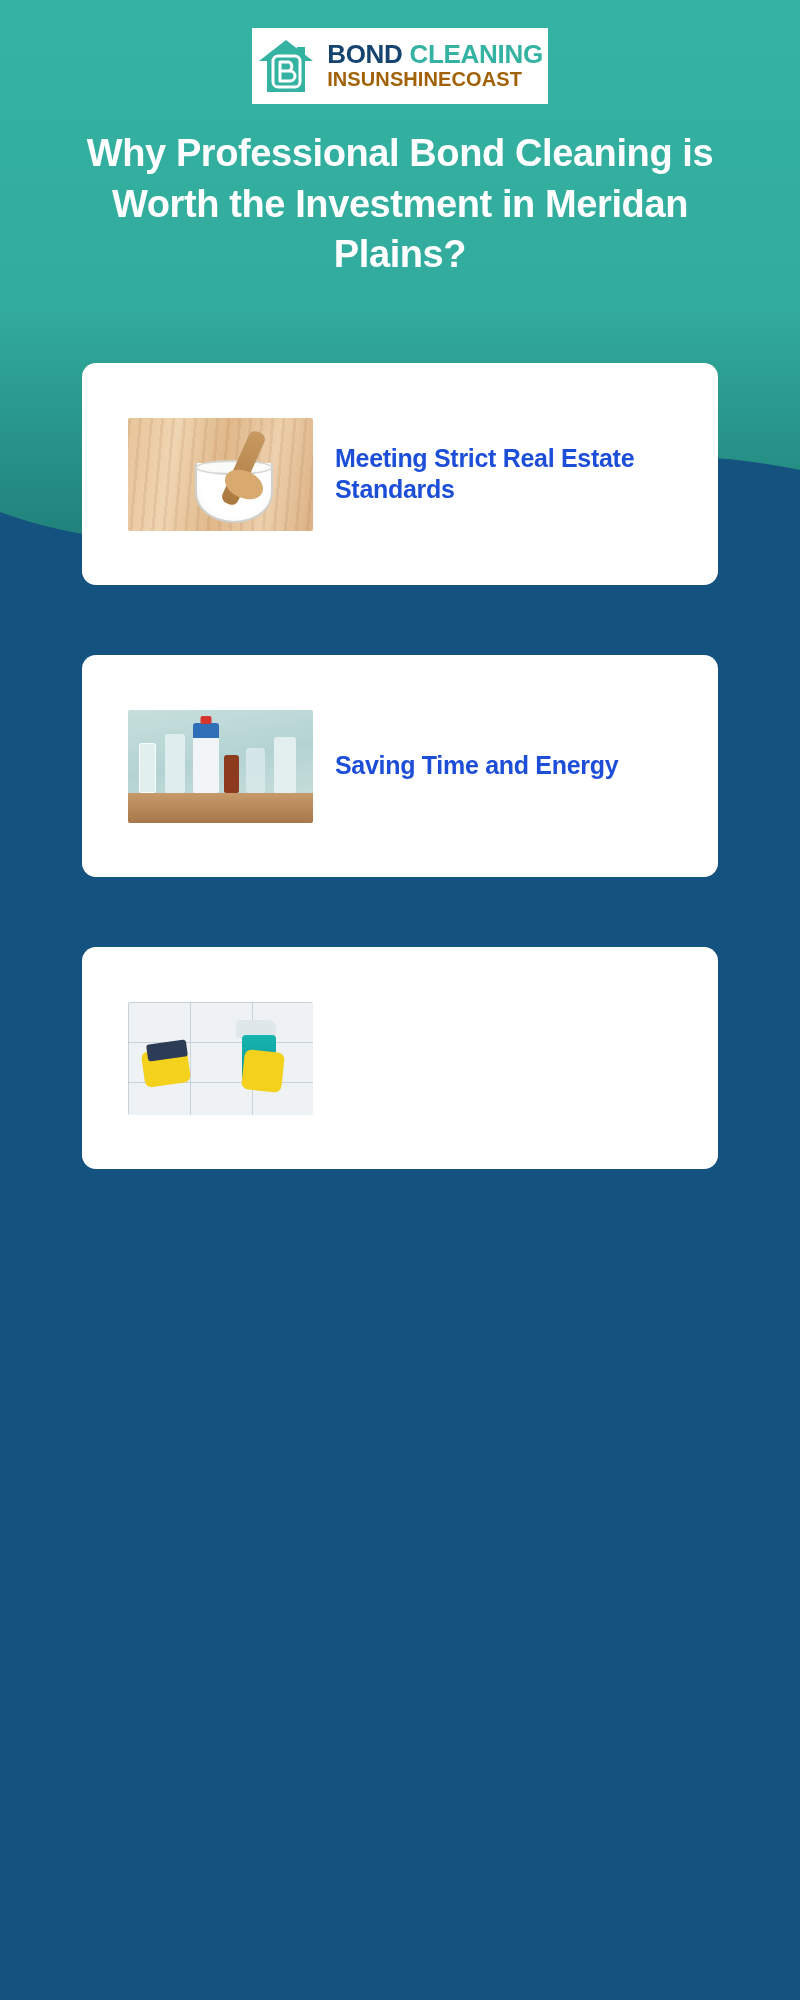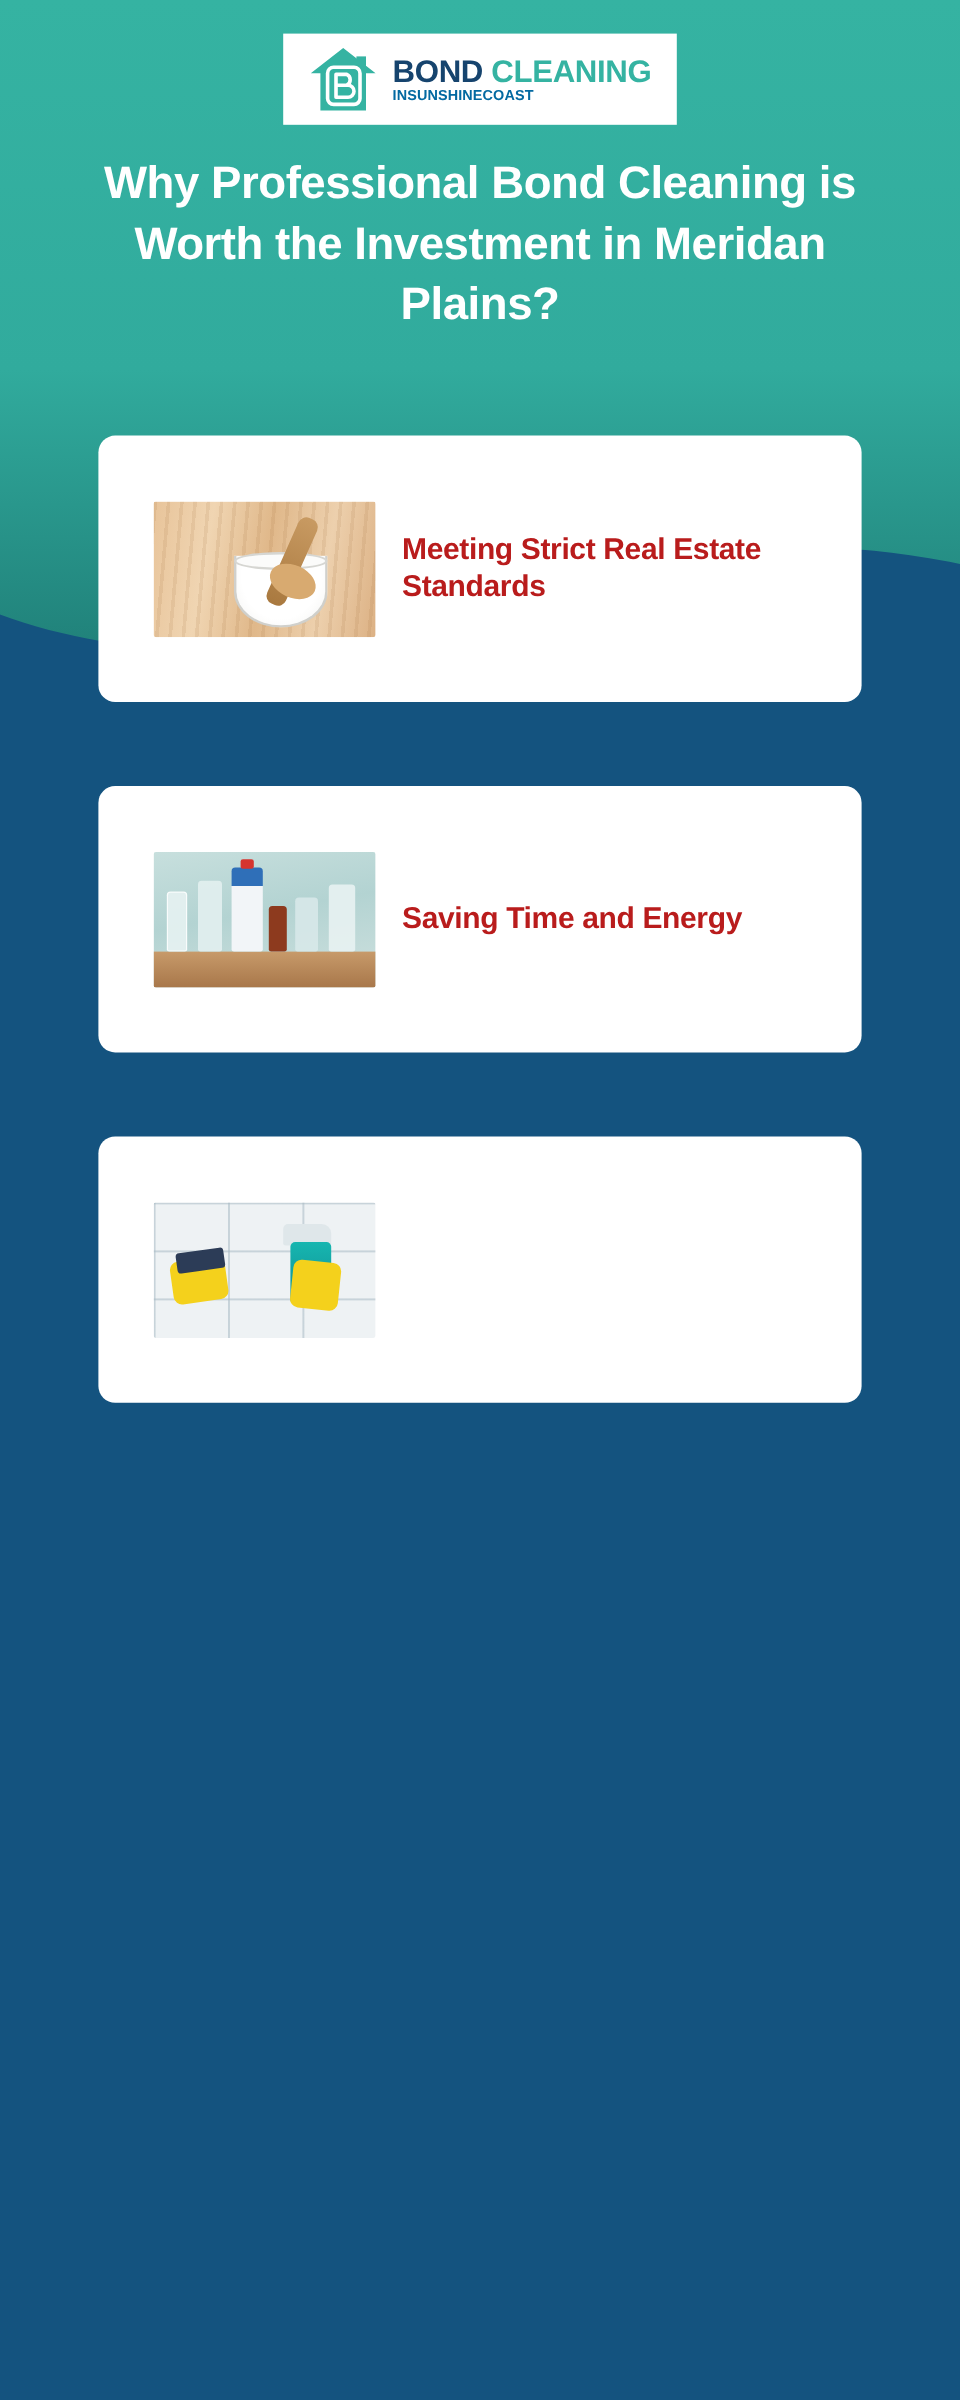--- a/index.html
+++ b/index.html
@@ -32,29 +32,29 @@
     clip-path: path("M0,0 L800,0 L800,455 C640,420 520,470 330,510 C190,540 80,528 0,470 Z");
   }
 
   
   .logo-wrap {
     position:absolute; left:50%; top:28px;
     transform:translateX(-50%);
     background:#ffffff;
     padding:10px 16px;
     display:flex; align-items:center; gap:12px;
-    width:328px; height:76px;
+    width:296px; height:76px;
     justify-content:center;
   }
   .logo-mark { position:relative; width:58px; height:56px; flex:none; }
   .logo-text { display:flex; flex-direction:column; justify-content:center; }
   .logo-line1 { font-size:26px; font-weight:800; letter-spacing:-0.3px; line-height:1; white-space:nowrap; }
   .logo-line1 .w1 { color:#16446e; }
   .logo-line1 .w2 { color:#35b3a2; }
-  .logo-line2 { font-size:12px; font-weight:800; color:#0369a1; letter-spacing:0.1px; line-height:1.25; white-space:nowrap; }
+  .logo-line2 { font-size:20px; font-weight:800; color:#a16207; letter-spacing:0.1px; line-height:1.25; white-space:nowrap; }
 
   
   .headline {
     position:absolute; left:50px; top:128px;
     width:700px;
     text-align:center;
     color:#ffffff;
     font-size:38px;
     font-weight:700;
     line-height:1.33;
@@ -79,21 +79,21 @@
     flex:none;
     margin-left:16px;
     margin-right:22px;
     border-radius:2px;
     overflow:hidden;
     position:relative;
   }
   .card-title {
     font-size:25px;
     font-weight:800;
-    color:#b91c1c;
+    color:#1d4ed8;
     line-height:1.25;
     letter-spacing:-0.3px;
   }
 
   
   .th { position:absolute; inset:0; }
   
   .th-wood { background:linear-gradient(100deg,#e8c49a 0%,#f0d5b2 25%,#e0b88a 50%,#edd0ad 75%,#dcb184 100%); }
   .th-wood::after{content:"";position:absolute;inset:0;background:repeating-linear-gradient(95deg,rgba(160,110,60,.13) 0 3px,rgba(255,255,255,0) 3px 11px);}
   .bowl{position:absolute;left:36%;top:40%;width:78px;height:60px;border-radius:0 0 44px 44px / 0 0 34px 34px;background:radial-gradient(ellipse at 50% 30%,#ffffff 0 62%,#f2f2f0 100%);border:2px solid rgba(200,200,195,.85);border-top:none;}

